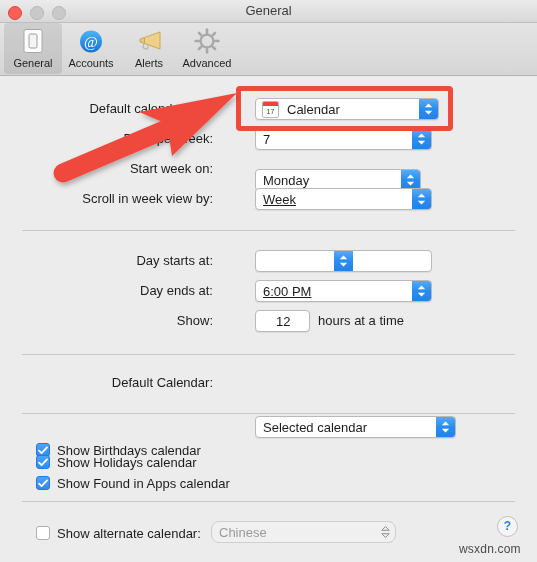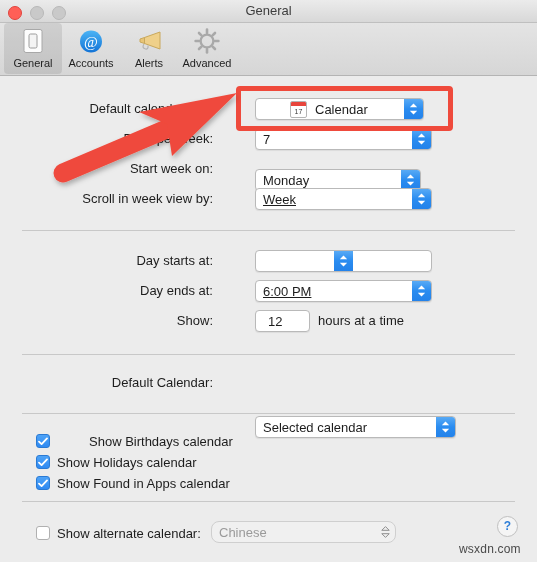--- a/index.html
+++ b/index.html
@@ -168,21 +168,21 @@
     border: 1px solid #b9b9b9;
     border-radius: 4px;
     display: flex;
     align-items: center;
     font-size: 13px;
     color: #1d1d1d;
     box-shadow: 0 1px 1px rgba(0,0,0,0.07);
     overflow: hidden;
   }
   .stepper .sval {
-    padding-left: 12px;
+    padding-left: 20px;
     flex: 1 1 auto;
   }
 
   .suffix {
     position: absolute;
     font-size: 13px;
     color: #1d1d1d;
     height: 22px;
     line-height: 22px;
     white-space: nowrap;
@@ -370,21 +370,21 @@
         </svg>
       </span>
       <span class="tb-label">Advanced</span>
     </div>
 
   </div>
 
   <div class="content">
 
     <div class="lbl-col" style="left:53px; top:22px;">Default calendar app:</div>
-    <div class="popup" style="left:255px; top:22px; width:169px;padding-left:28px;">
+    <div class="popup" style="left:255px; top:22px; width:184px;">
       <span class="cal-icon">
         <span class="cal-top"></span>
         <span class="cal-body">17</span>
       </span>
       <span class="pval">Calendar</span>
       <span class="arrows">
         <svg class="chev" width="9" height="5" viewBox="0 0 9 5">
             <path d="M4.5 0.4 L8.2 4.2 L0.8 4.2 Z" fill="#ffffff"></path>
           </svg>
         <svg class="chev" width="9" height="5" viewBox="0 0 9 5">
@@ -484,21 +484,21 @@
             <path d="M4.5 0.4 L8.2 4.2 L0.8 4.2 Z" fill="#ffffff"></path>
           </svg>
         <svg class="chev" width="9" height="5" viewBox="0 0 9 5">
             <path d="M4.5 4.6 L0.8 0.8 L8.2 0.8 Z" fill="#ffffff"></path>
           </svg>
       </span>
     </div>
 
     <div class="sep" style="top:337px;"></div>
 
-    <div class="cbrow" style="left:36px; top:356px;gap:32px;">
+    <div class="cbrow" style="left:36px; top:365px;">
       <span class="cbox on">
         <svg width="10" height="9" viewBox="0 0 10 9">
             <path d="M1 4.6 L3.6 7.1 L9 1.4" fill="none" stroke="#ffffff" stroke-width="1.8" stroke-linecap="round" stroke-linejoin="round"></path>
           </svg>
       </span>
       <span class="cblabel">Show Birthdays calendar</span>
     </div>
 
     <div class="cbrow" style="left:36px; top:398px;">
       <span class="cbox on">

